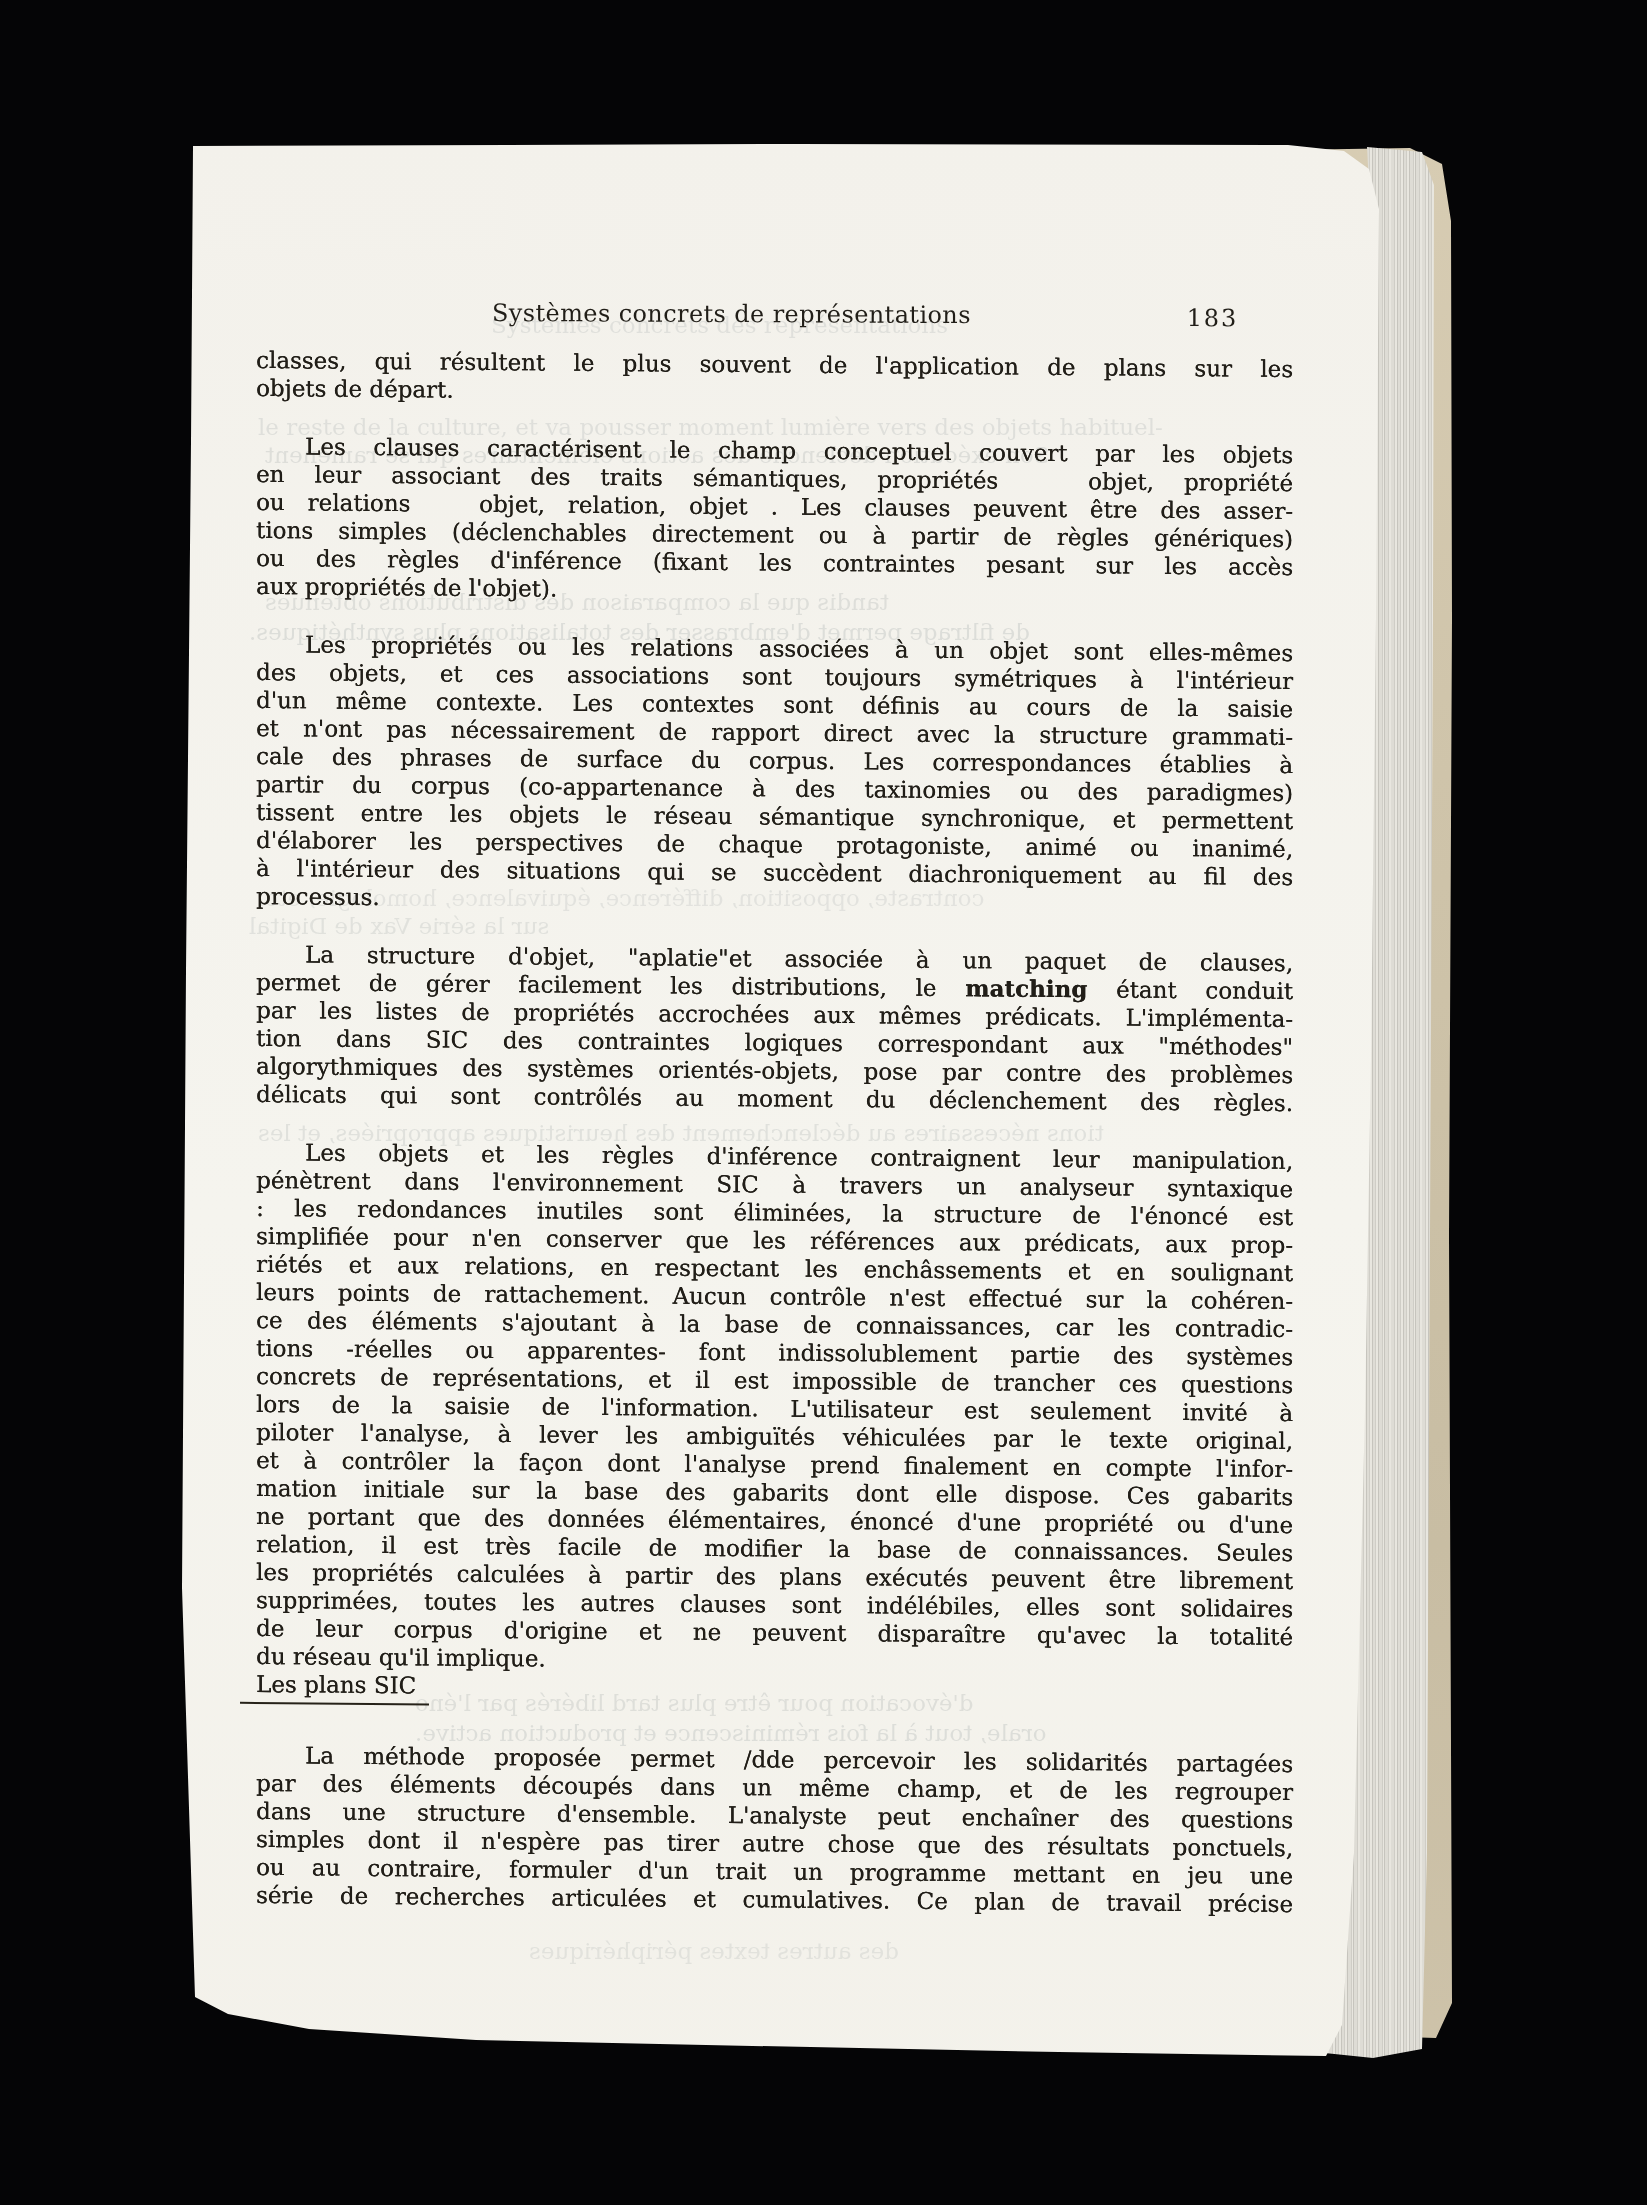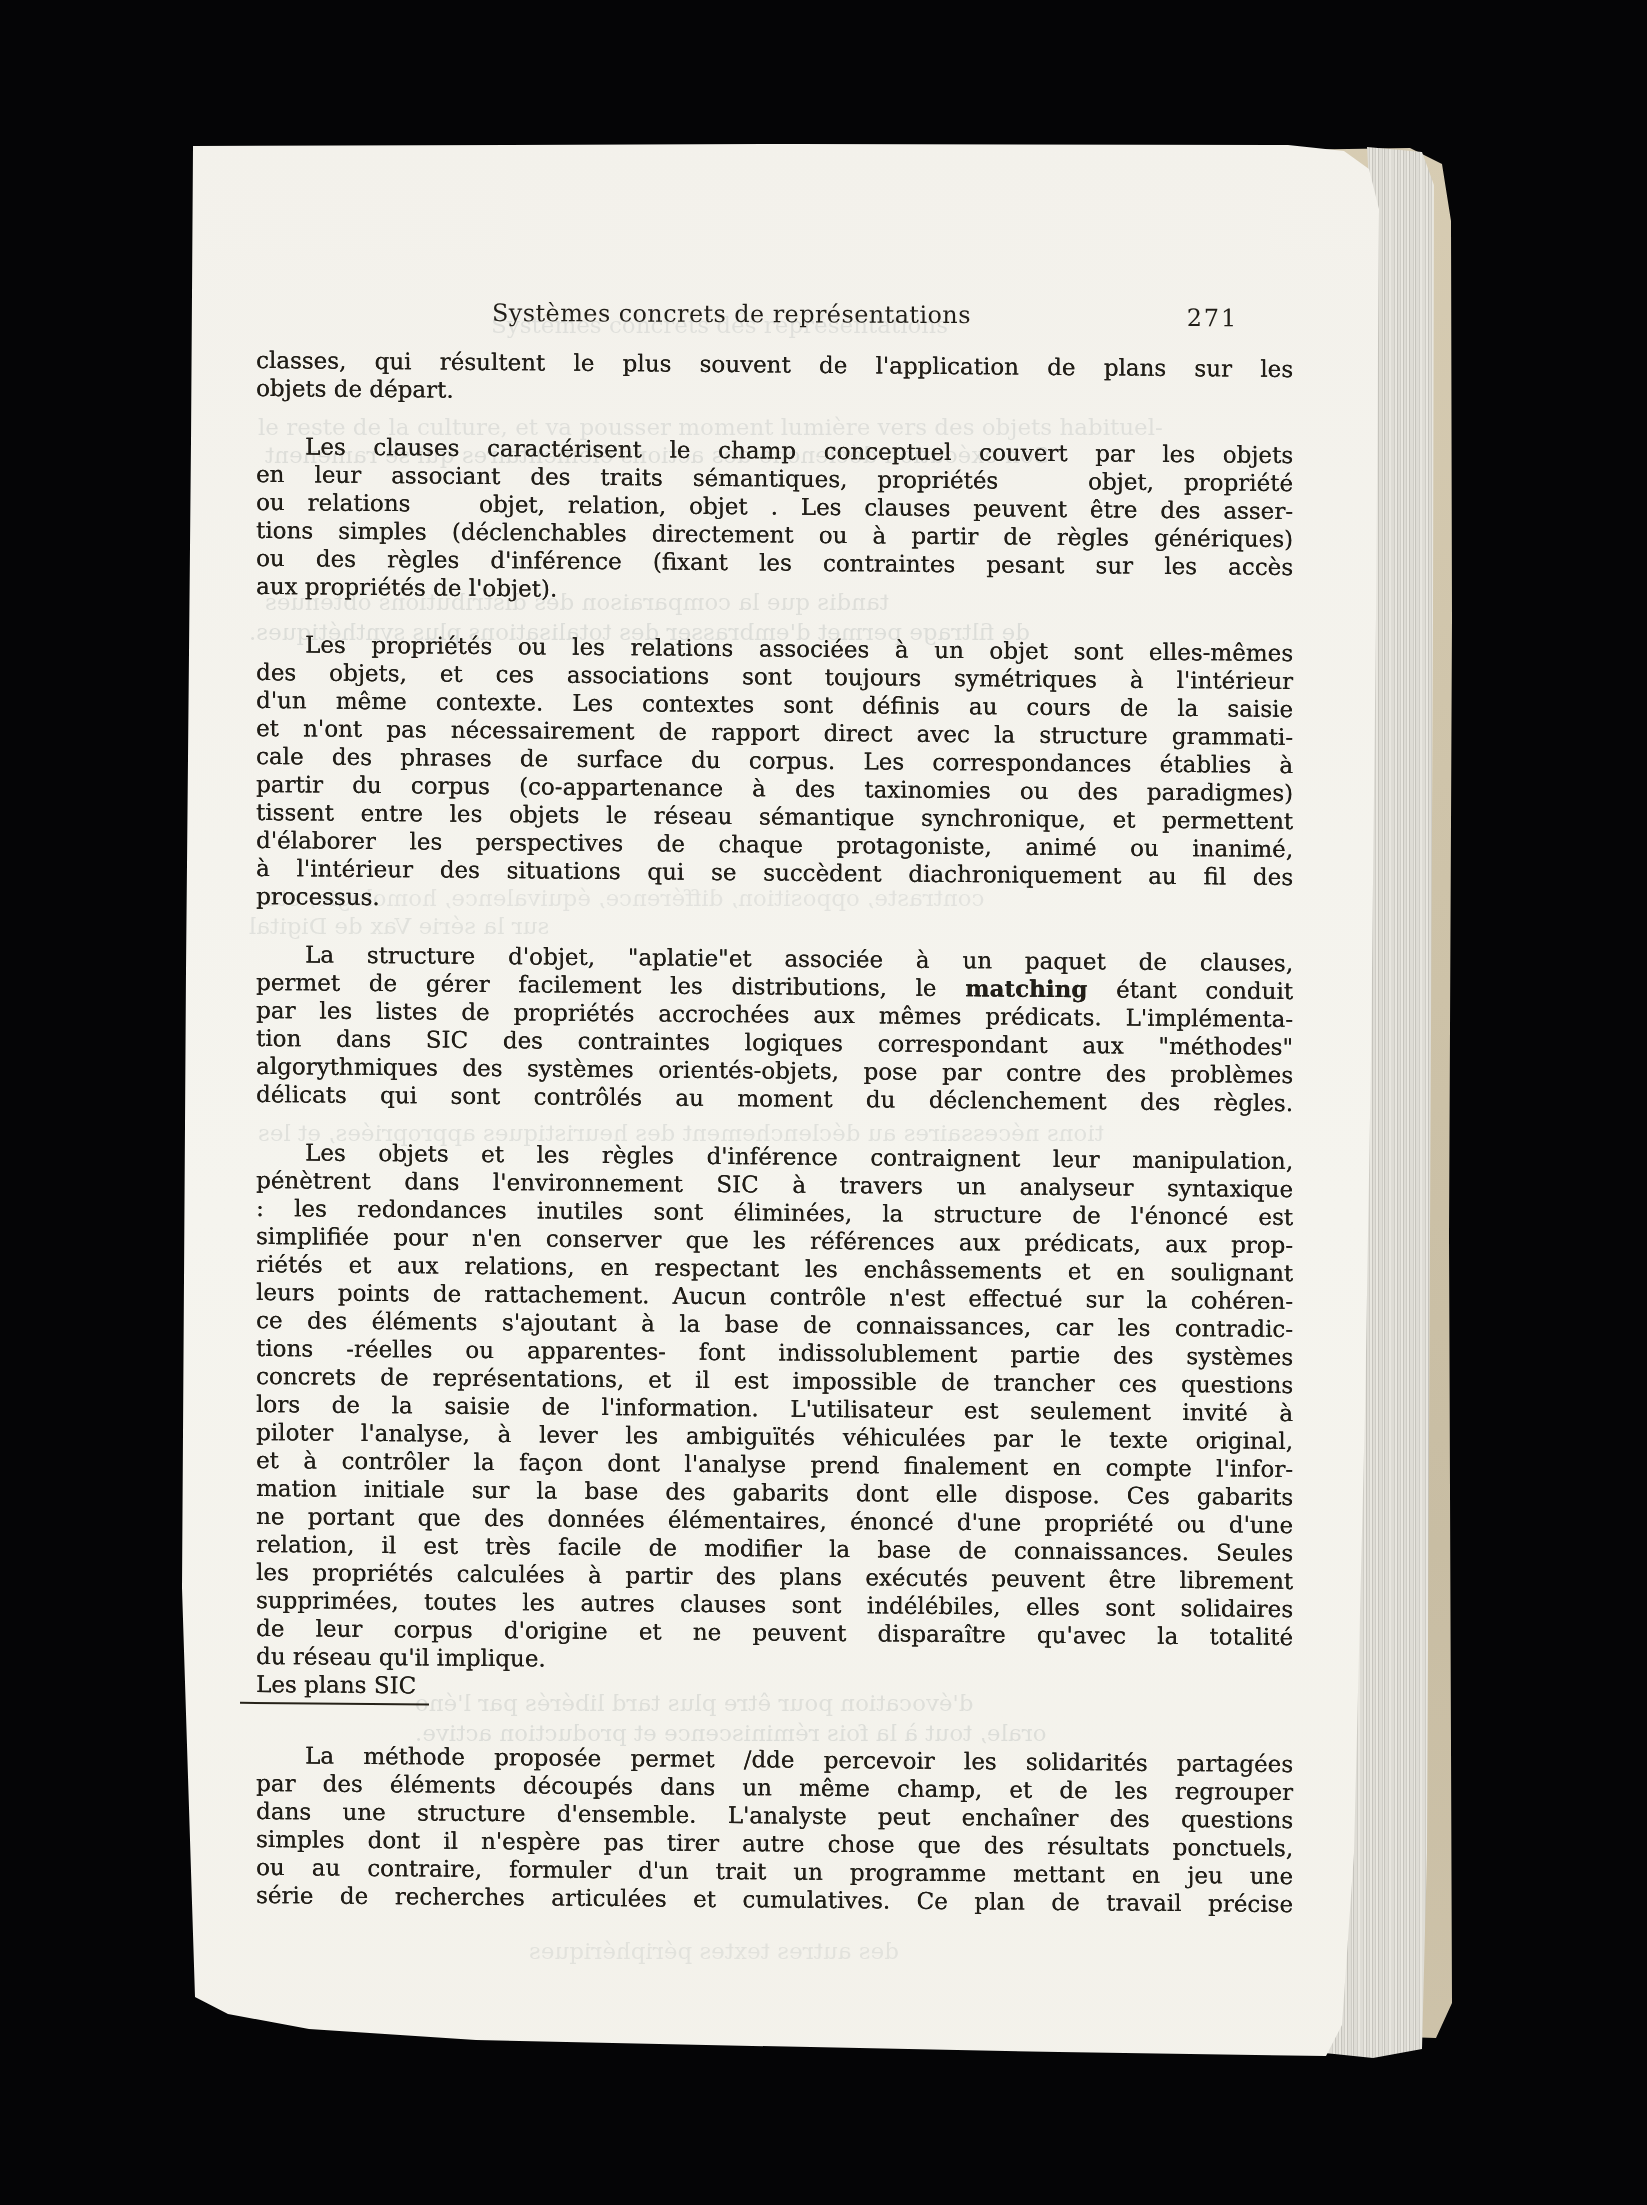--- a/index.html
+++ b/index.html
@@ -98,21 +98,21 @@
     <div class="b5">contraste, opposition, différence, équivalence, homologie, etc.</div>
     <div class="b6">sur la série Vax de Digital</div>
     <div class="b7">tions nécessaires au déclenchement des heuristiques appropriées, et les</div>
     <div class="b8">d'évocation pour être plus tard libérés par l'éno</div>
     <div class="b9">orale, tout à la fois réminiscence et production active.</div>
     <div class="b10">des autres textes périphériques</div>
   </div>
 
   <div class="running-head">
     <span class="rh-title">Systèmes concrets de représentations</span>
-    <span class="page-num">271</span>
+    <span class="page-num">183</span>
   </div>
 
   <div class="text-col">
 
     <div class="para p1">
       <div class="ln">classes, qui résultent le plus souvent de l'application de plans sur les</div>
       <div class="ln-last">objets de départ.</div>
     </div>
 
     <div class="para p2">

